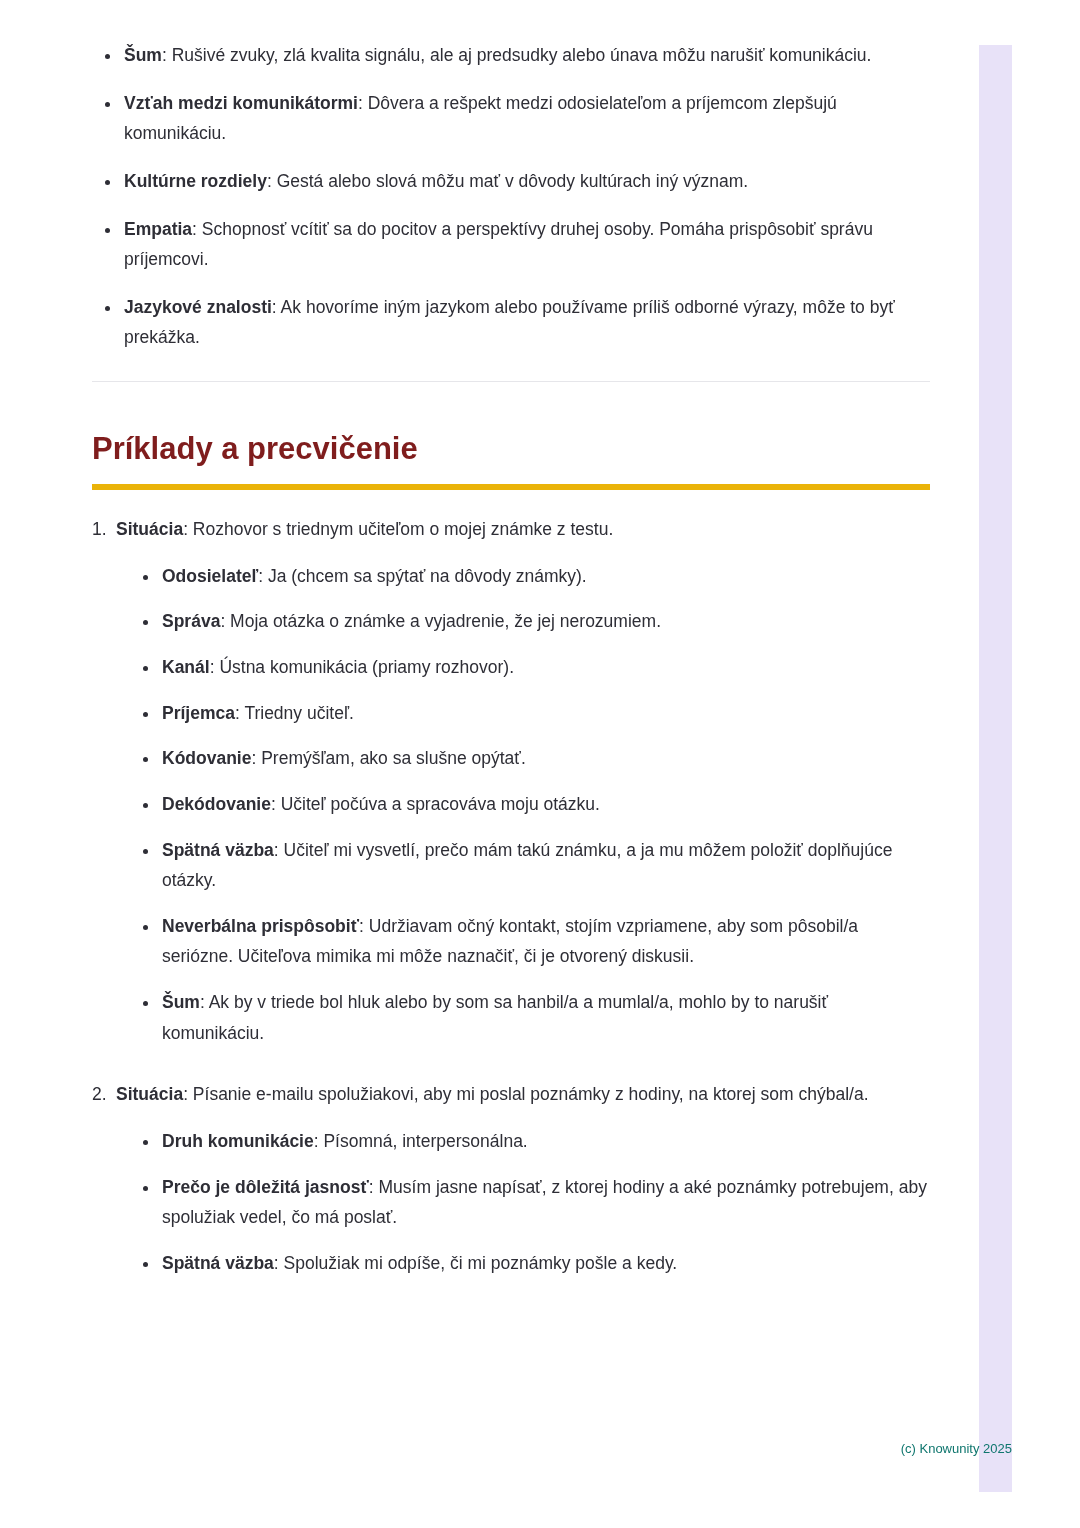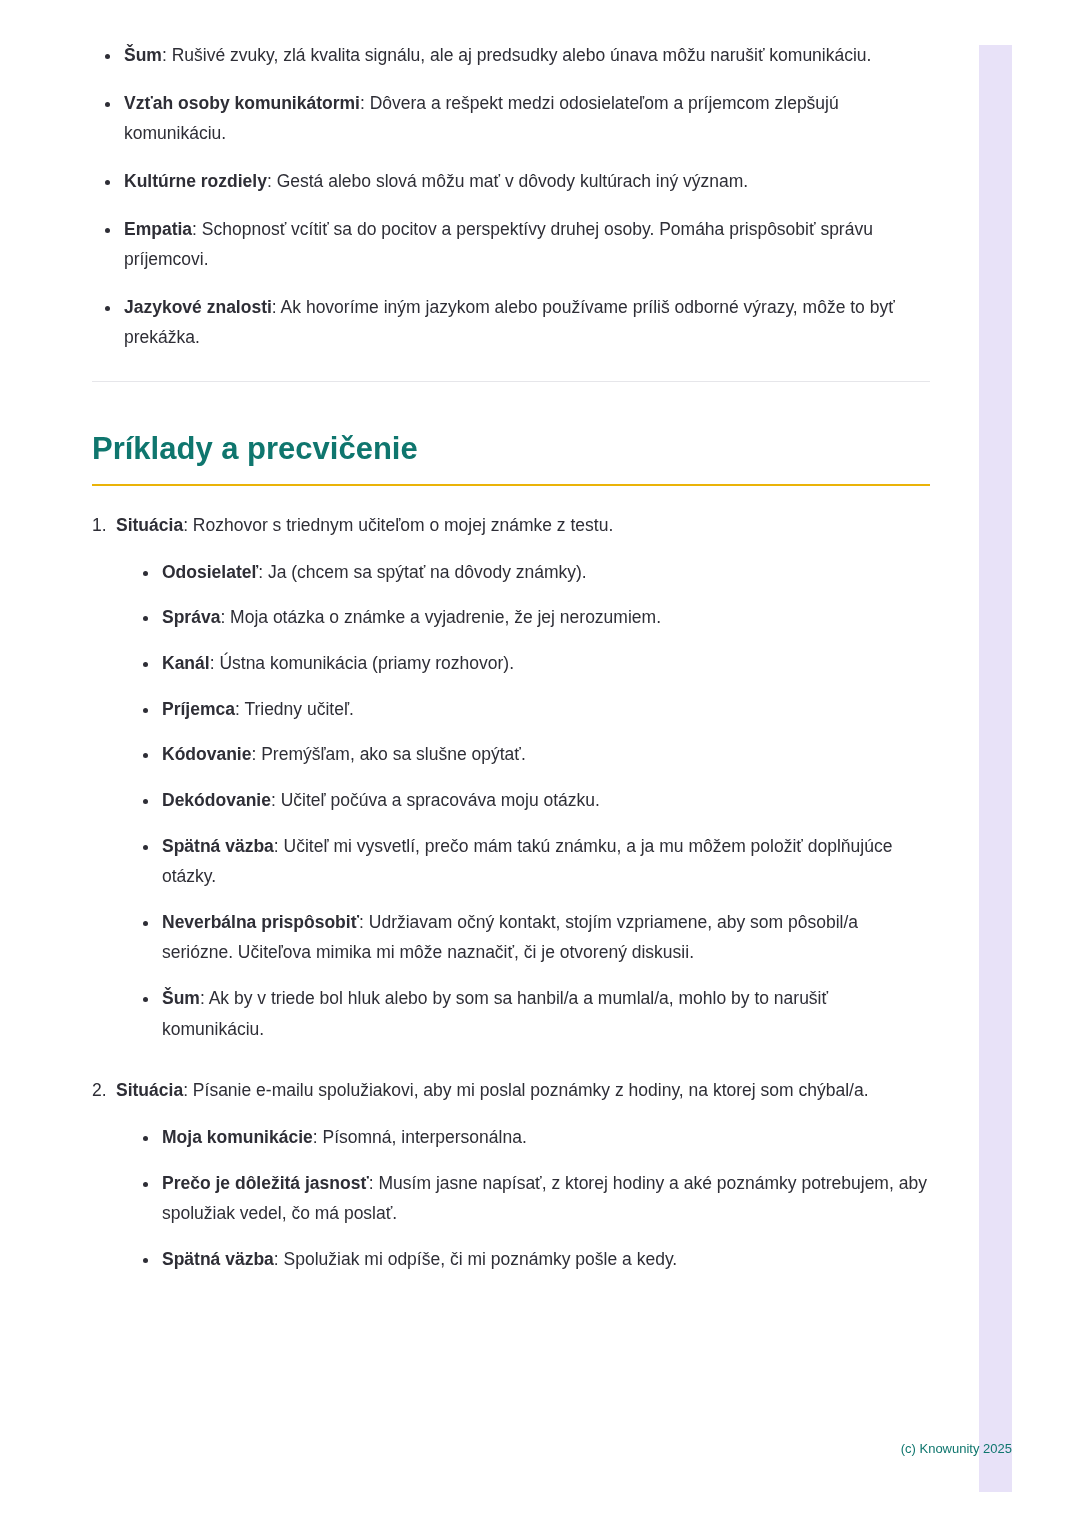--- a/index.html
+++ b/index.html
@@ -43,24 +43,24 @@
   .term { font-weight: 700; text-align: right; }
   .divider {
     border: 0;
     border-top: 1px solid #e6e6ea;
     margin: 28px 0 0 0;
   }
   h1.section-title {
     font-size: 31px;
     line-height: 1.2;
     font-weight: 700;
-    color: #0f766e;
+    color: #7f1d1d;
     margin: 48px 0 0 0;
     padding: 0 0 17px 0;
-    border-bottom: 2px solid #eab308;
+    border-bottom: 6px solid #eab308;
   }
   p.intro {
     margin: 34px 0 0 0;
   }
   .numbered { margin-top: 24px; }
   .oli {
     display: flex;
     align-items: flex-start;
     margin-top: 16px;
   }
@@ -90,21 +90,21 @@
 </style>
 </head>
 <body>
 
 <div class="side-strip"></div>
 
 <div class="content">
 
   <ul class="bullets">
     <li><span class="term">Šum</span><span>: Rušivé zvuky, zlá kvalita signálu, ale aj predsudky alebo únava môžu narušiť komunikáciu.</span></li>
-    <li><span class="term">Vzťah osoby komunikátormi</span><span>: Dôvera a rešpekt medzi odosielateľom a príjemcom zlepšujú komunikáciu.</span></li>
+    <li><span class="term">Vzťah medzi komunikátormi</span><span>: Dôvera a rešpekt medzi odosielateľom a príjemcom zlepšujú komunikáciu.</span></li>
     <li><span class="term">Kultúrne rozdiely</span><span>: Gestá alebo slová môžu mať v dôvody kultúrach iný význam.</span></li>
     <li><span class="term">Empatia</span><span>: Schopnosť vcítiť sa do pocitov a perspektívy druhej osoby. Pomáha prispôsobiť správu príjemcovi.</span></li>
     <li><span class="term">Jazykové znalosti</span><span>: Ak hovoríme iným jazykom alebo používame príliš odborné výrazy, môže to byť prekážka.</span></li>
   </ul>
 
   <hr class="divider">
 
   <h1 class="section-title">Príklady a precvičenie</h1>
 
 
@@ -126,21 +126,21 @@
           <li><span class="term">Šum</span><span>: Ak by v triede bol hluk alebo by som sa hanbil/a a mumlal/a, mohlo by to narušiť komunikáciu.</span></li>
         </ul>
       </div>
     </div>
 
     <div class="oli">
       <span class="num">2.</span>
       <div class="oli-body justify">
         <span class="term">Situácia</span><span>: Písanie e-mailu spolužiakovi, aby mi poslal poznámky z hodiny, na ktorej som chýbal/a.</span>
         <ul class="sub-bullets" style="text-align:left;">
-          <li><span class="term">Moja komunikácie</span><span>: Písomná, interpersonálna.</span></li>
+          <li><span class="term">Druh komunikácie</span><span>: Písomná, interpersonálna.</span></li>
           <li><span class="term">Prečo je dôležitá jasnosť</span><span>: Musím jasne napísať, z ktorej hodiny a aké poznámky potrebujem, aby spolužiak vedel, čo má poslať.</span></li>
           <li><span class="term">Spätná väzba</span><span>: Spolužiak mi odpíše, či mi poznámky pošle a kedy.</span></li>
         </ul>
       </div>
     </div>
 
   </div>
 
 </div>
 

